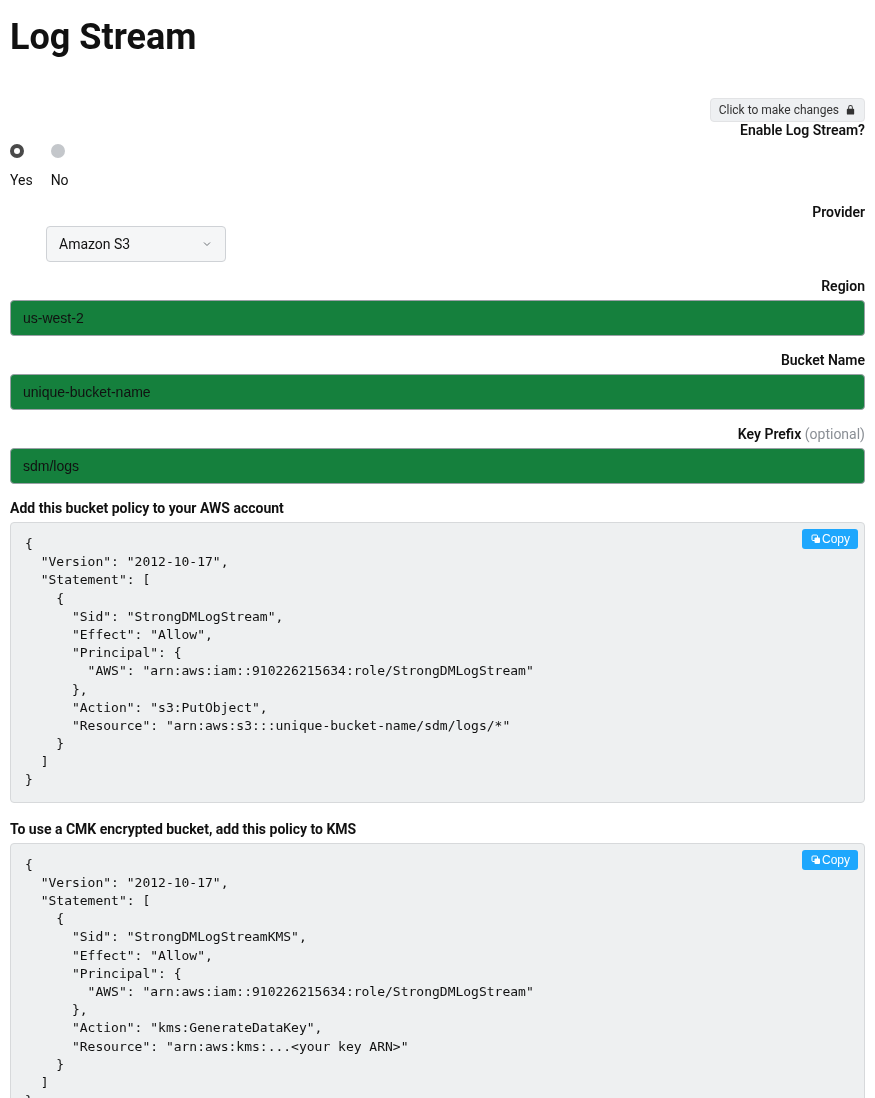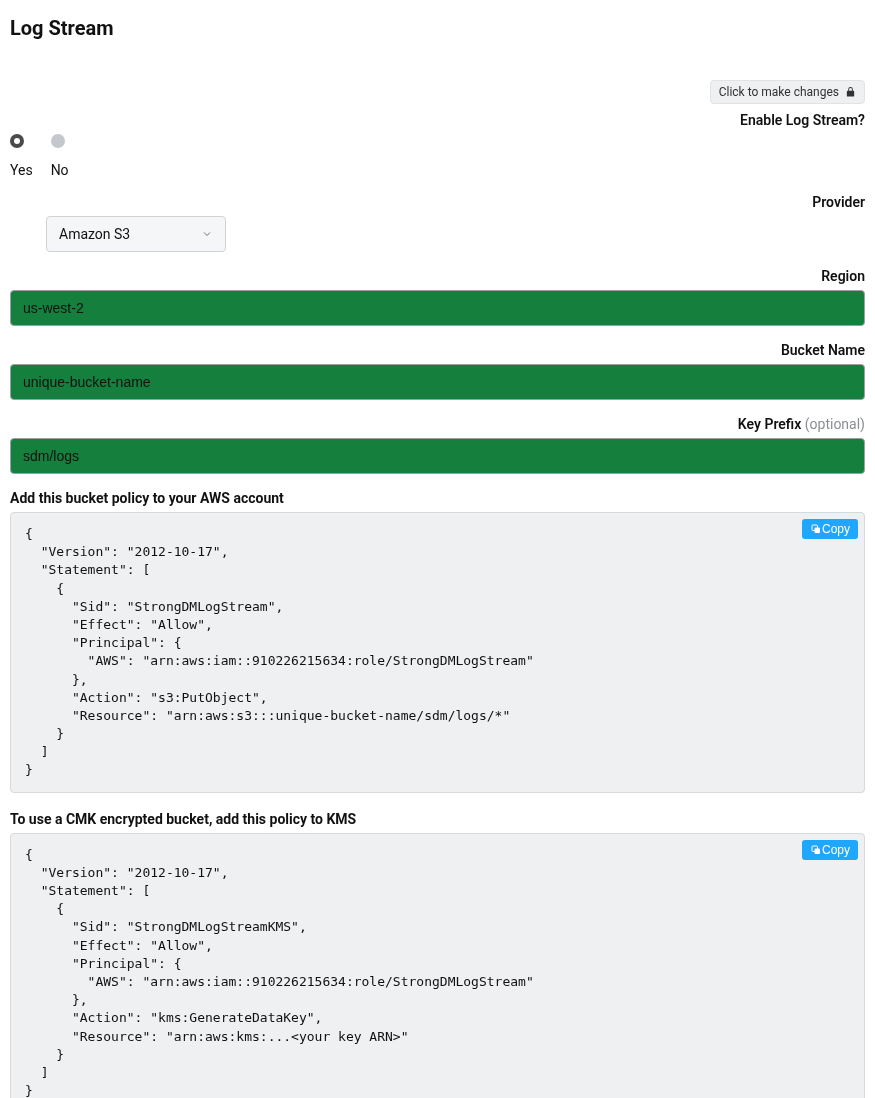--- a/index.html
+++ b/index.html
@@ -5,28 +5,27 @@
   * { box-sizing: border-box; }
   body {
     margin: 0;
     padding: 10px;
     font-family: -apple-system, BlinkMacSystemFont, "Segoe UI", Roboto, Helvetica, Arial, sans-serif;
     color: #111;
     background: #fff;
     width: 875px;
   }
   h1.page-title {
-    font-size: 20px;
+    font-size: 36px;
     font-weight: 700;
     margin: 6px 0 40px 0;
   }
   .lock-pill-row {
     display: flex;
     justify-content: flex-end;
-    margin-bottom: 8px;
   }
   .lock-pill {
     display: inline-flex;
     align-items: center;
     gap: 6px;
     background: #eef0f2;
     border: 1px solid #e2e3e5;
     border-radius: 4px;
     padding: 4px 8px;
     font-size: 12px;

